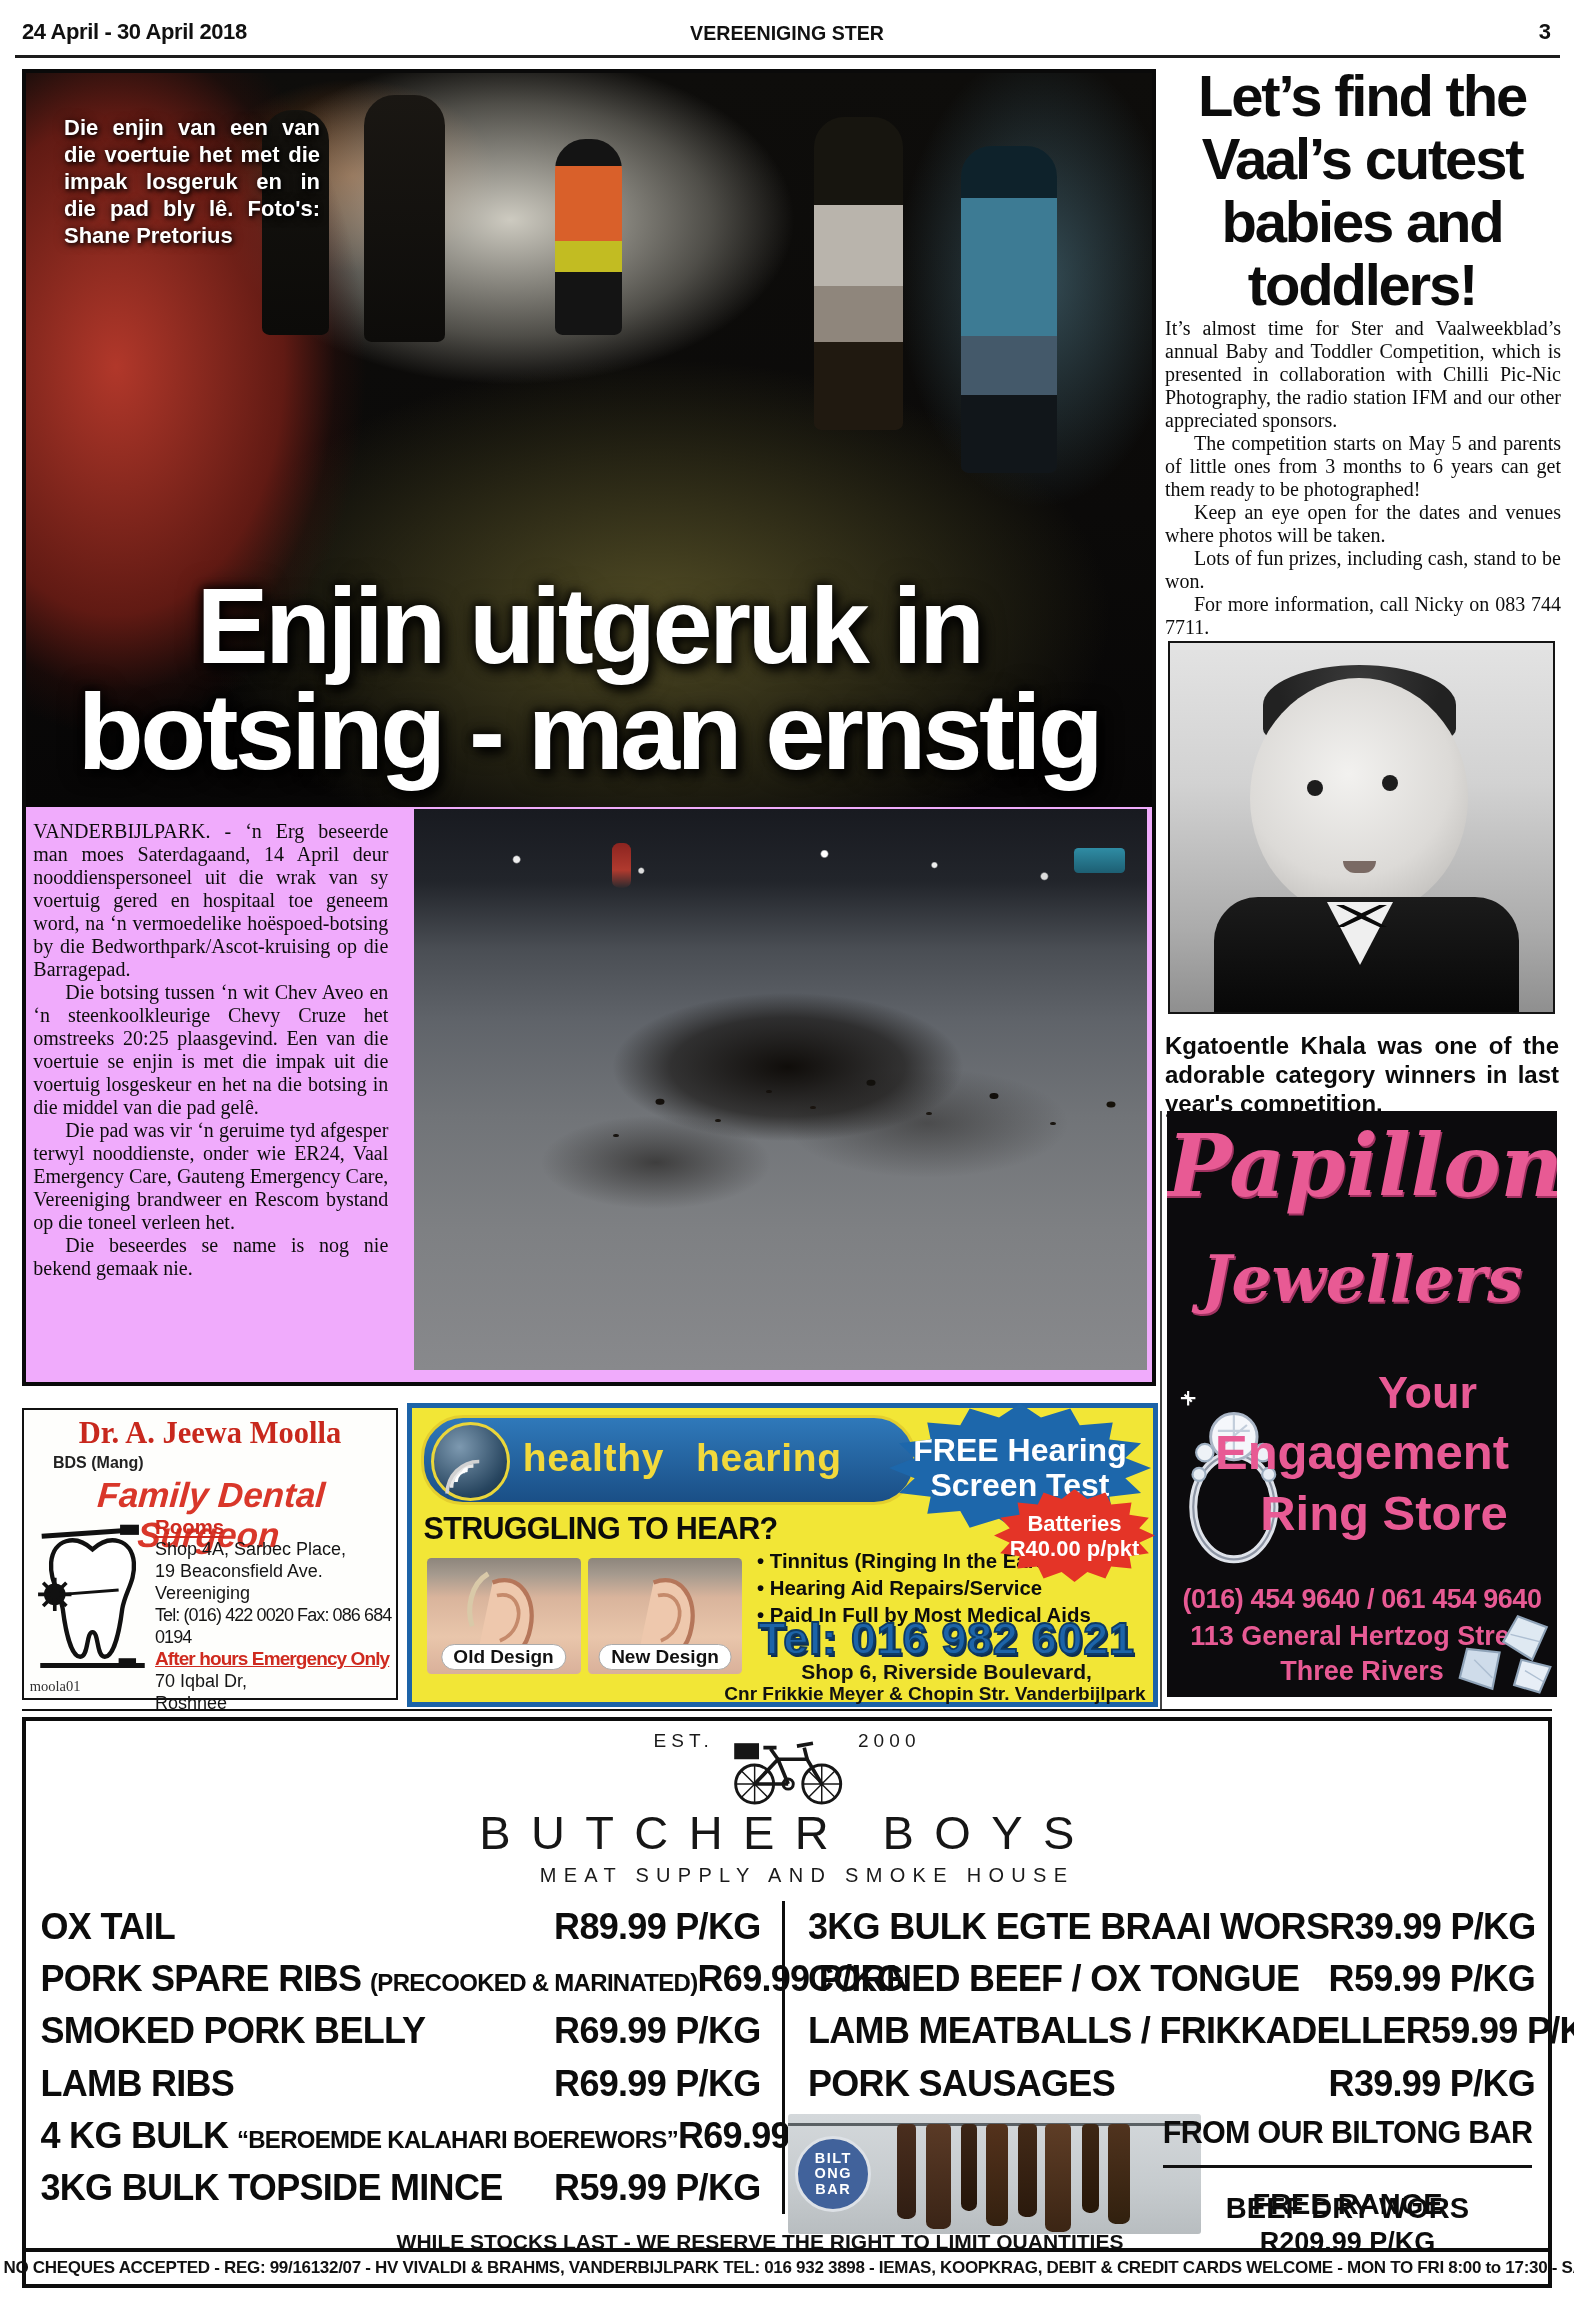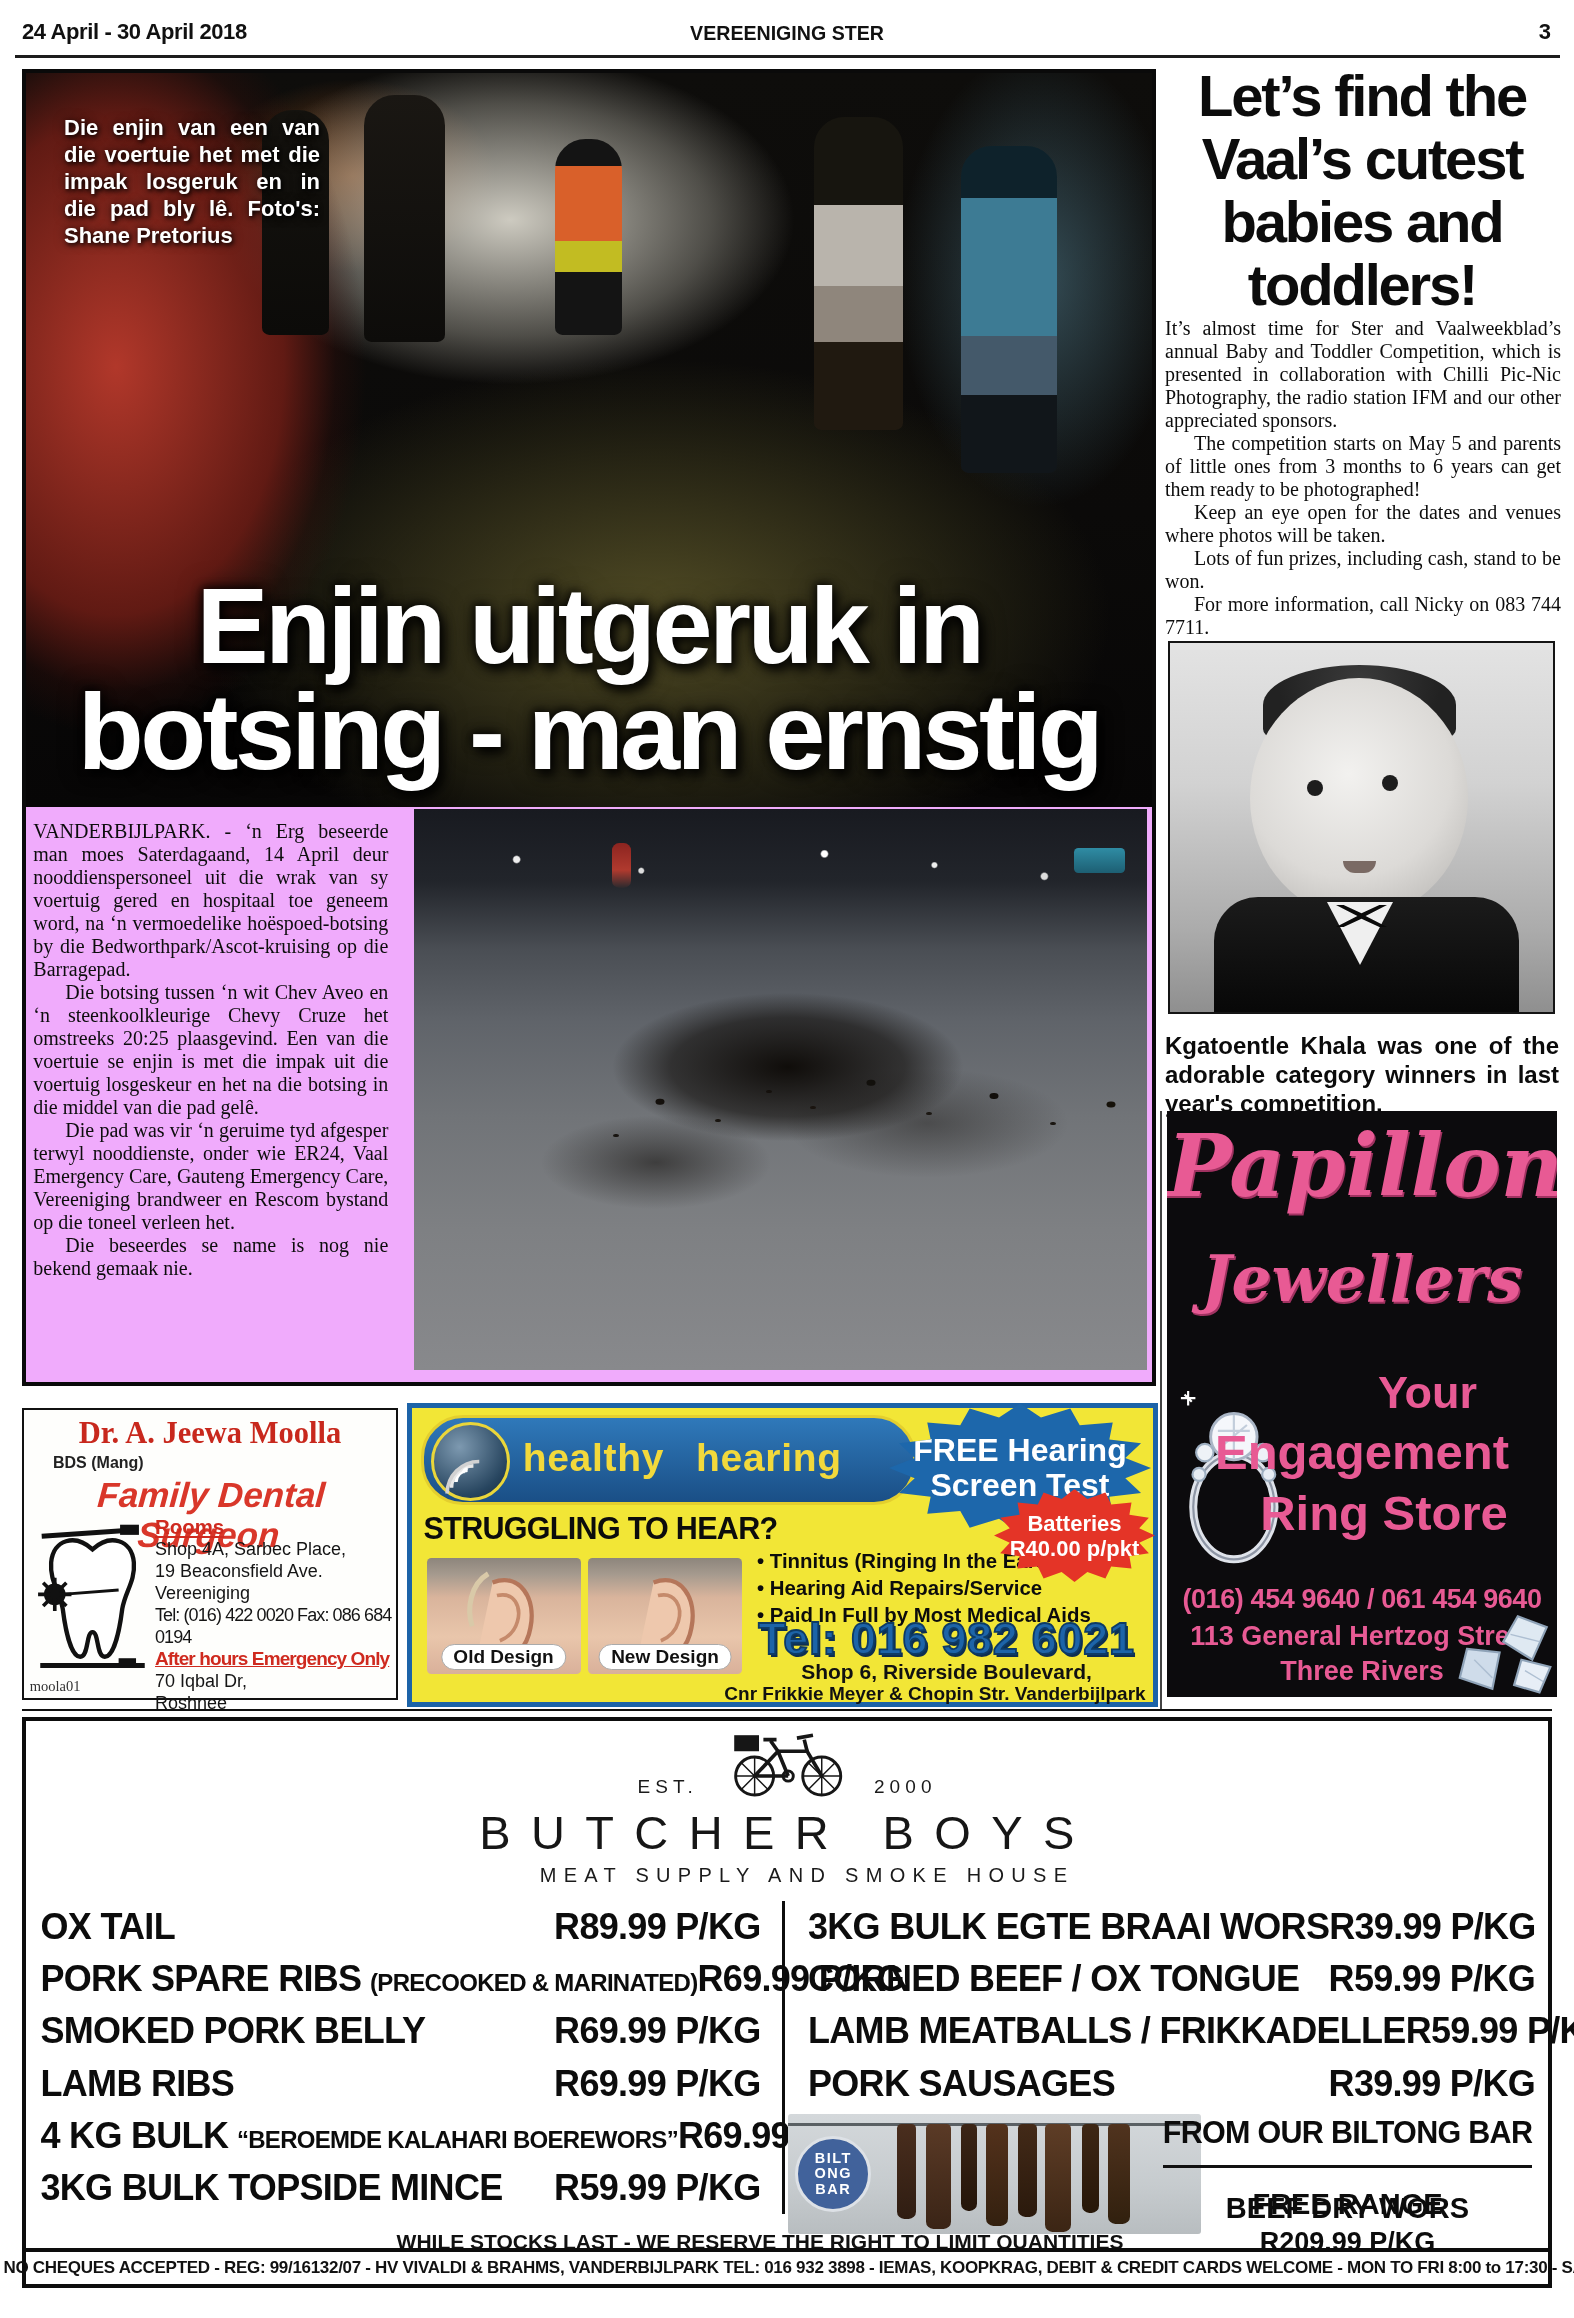--- a/index.html
+++ b/index.html
@@ -124,21 +124,21 @@
     border-radius:16px;padding:0.7px 11.6px;font-size:19px;font-weight:700;white-space:nowrap;}
   .hh-tel{position:absolute;left:331px;top:205px;width:407px;text-align:center;font-size:45px;font-weight:800;
     color:#1d64a8;letter-spacing:0.7px;white-space:nowrap;-webkit-text-stroke:1.8px #0d3b66;
     text-shadow:2.2px 2.9px 0 #0d2f52;}
   .hh-a1{position:absolute;left:331px;top:252px;width:407px;text-align:center;font-size:21px;font-weight:700;}
   .hh-a2{position:absolute;left:305px;top:275px;width:436px;text-align:center;font-size:19px;font-weight:700;white-space:nowrap;}
 
   
   .mid-rule{position:absolute;left:22px;width:1530px;top:1709px;height:2.2px;background:#111;}
   .bb{position:absolute;left:22px;top:1717px;width:1522px;height:563px;border:4.4px solid #0d0d0d;background:#fff;}
-  .bb-est{position:absolute;left:0;right:0;top:1px;display:flex;align-items:flex-end;justify-content:center;gap:26px;}
+  .bb-est{position:absolute;left:0;right:0;top:9px;display:flex;align-items:flex-start;justify-content:center;gap:10px;}
   .bb-est span{font-size:19px;letter-spacing:5.1px;color:#1a1a1a;font-weight:400;}
   .bb-name{position:absolute;left:0;right:0;top:84px;text-align:center;font-size:47px;letter-spacing:20.4px;color:#161616;}
   .bb-sub{position:absolute;left:0;right:0;top:143px;text-align:center;font-size:20px;letter-spacing:7.3px;color:#1a1a1a;padding-left:40px;}
   .bb-row{position:absolute;display:flex;justify-content:space-between;align-items:baseline;
     font-weight:700;font-size:36px;letter-spacing:-0.7px;color:#0c0c0c;white-space:nowrap;}
   .bb-note{font-size:24px;margin-left:8.7px;font-weight:700;}
   .bb-price{font-size:36px;}
   .bb-div{position:absolute;left:756px;top:180px;width:2.9px;height:313px;background:#0d0d0d;}
   .bb-photo{position:absolute;left:762px;top:393px;width:367px;height:120px;border-radius:2.9px;overflow:hidden;
     background:linear-gradient(180deg,#d4d8db 0%,#c6cbce 60%,#b8bdc0 100%);padding-left:46px;}

